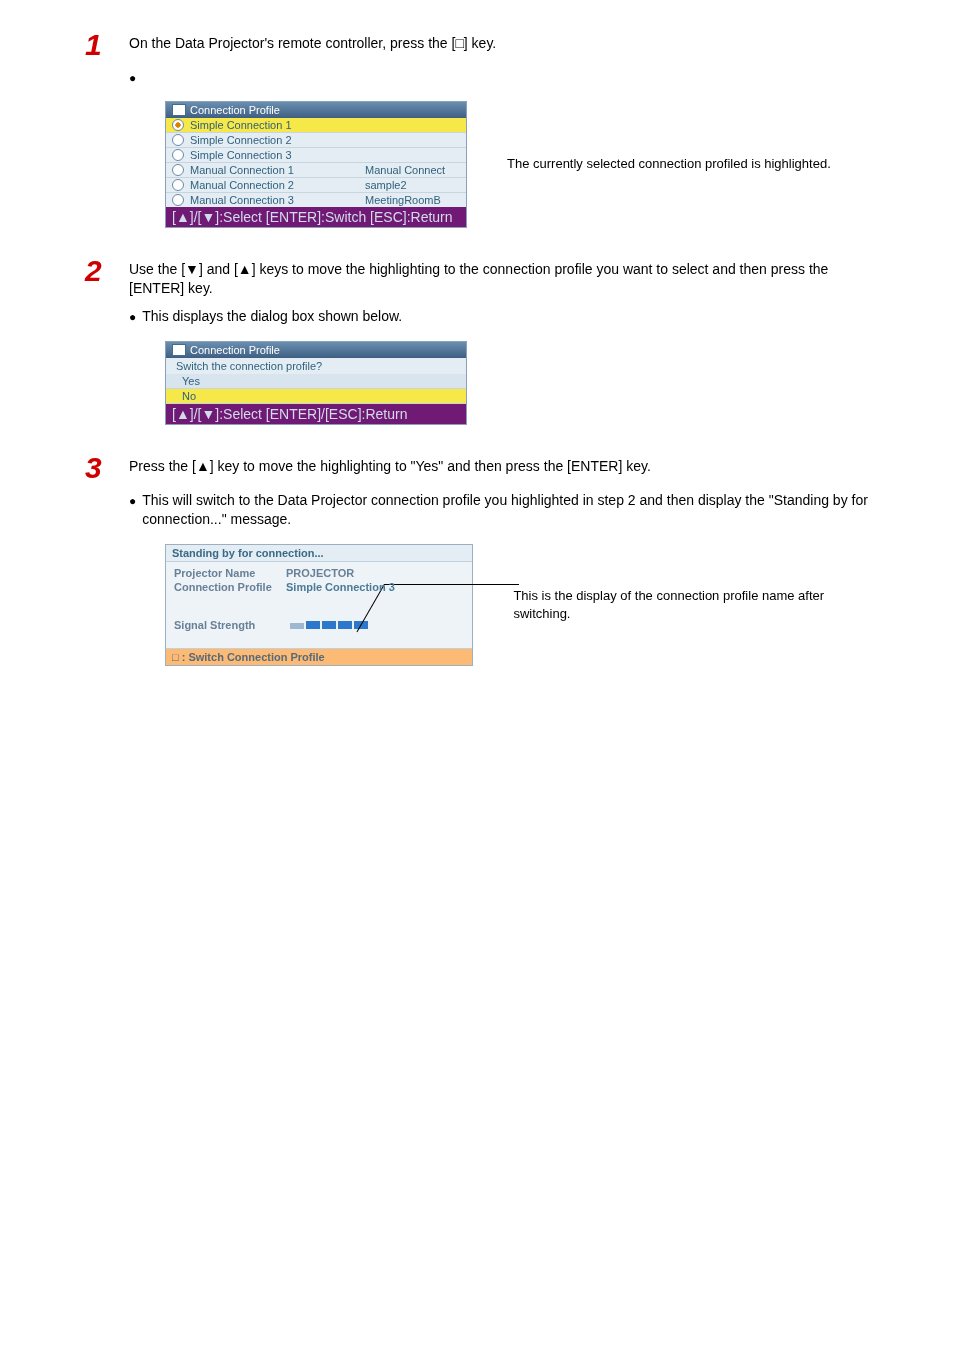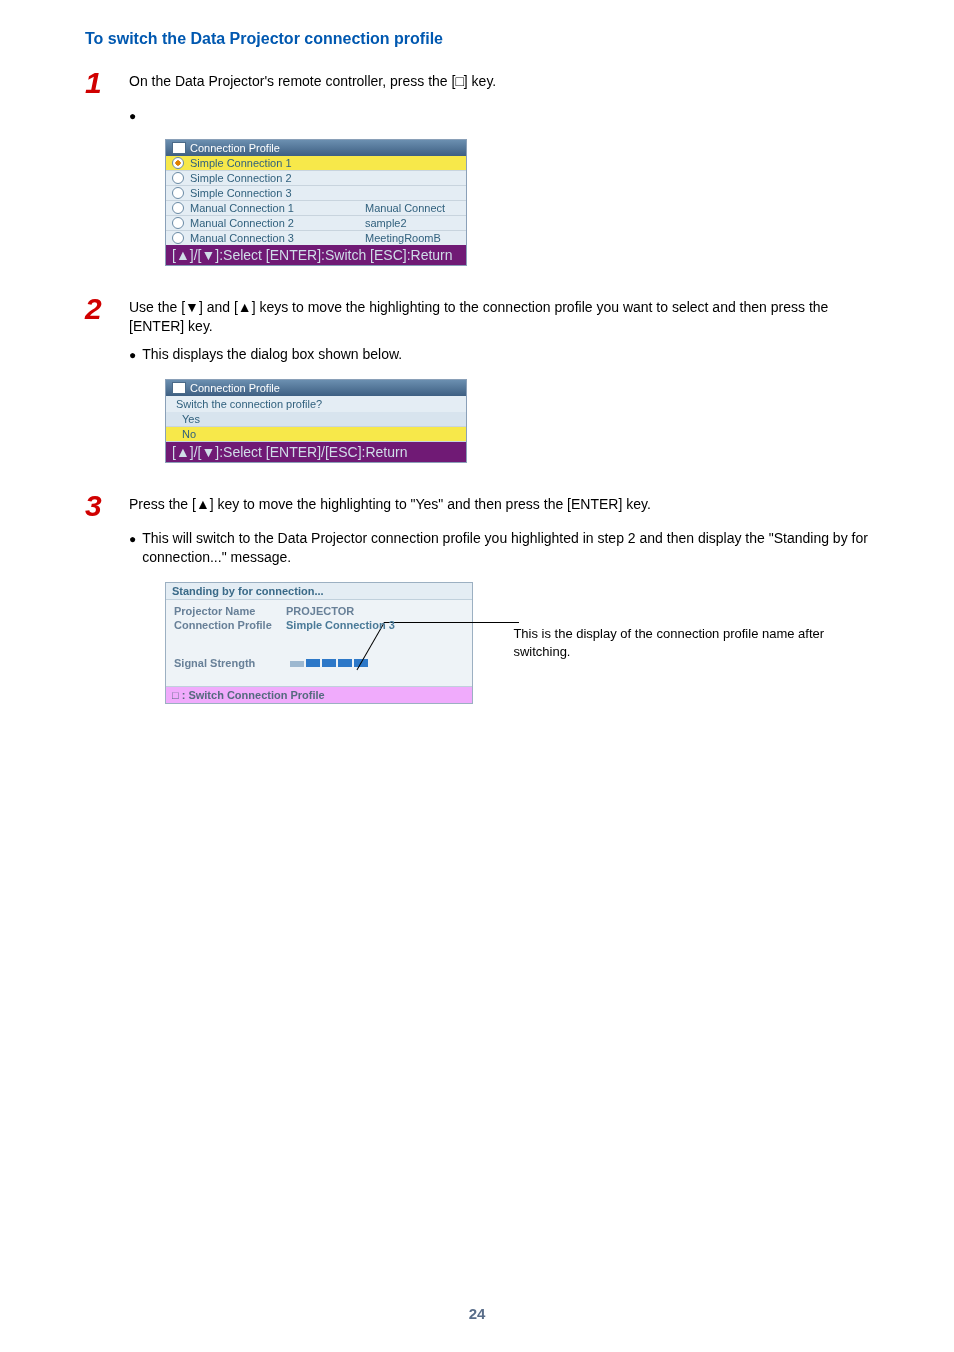--- a/index.html
+++ b/index.html
@@ -180,21 +180,21 @@
   display: block;
   width: 14px;
   background: #2d78c8;
 }
 .signal-bars span:nth-child(1){height:6px; background:#9db8d0;}
 .signal-bars span:nth-child(2){height:8px;}
 .signal-bars span:nth-child(3){height:8px;}
 .signal-bars span:nth-child(4){height:8px;}
 .signal-bars span:nth-child(5){height:8px;}
 .ui-standby .foot {
-  background: #f0abfc;
+  background: #fdba74;
   color: #546a7e;
   padding: 2px 6px;
   border-top: 1px solid #c0d0dc;
 }
 
 
 .fig-row.with-line { position: relative; }
 .callout-line {
   position: absolute;
   top: 40px;
@@ -232,21 +232,20 @@
   background: #fff;
   border: 1px solid #4a6a88;
   align-items: center;
   justify-content: center;
 }
 </style>
 </head>
 <body>
 
 <div class="page">
-  <div class="heading">To switch the Data Projector connection profile</div>
 
   <div class="step">
     <div class="big-num">1</div>
     <div class="step-body">
       <div class="step-title">On the Data Projector's remote controller, press the [□] key.</div>
     </div>
   </div>
   <div class="bullet-wrap">
     <div class="bullet">
       <span class="dot">●</span>
@@ -286,20 +285,21 @@
           <span class="extra">sample2</span>
         </div>
         <div class="ui-row">
           <span class="radio"></span>
           <span class="label">Manual Connection 3</span>
           <span class="extra">MeetingRoomB</span>
         </div>
       </div>
       <div class="ui-footer">[▲]/[▼]:Select [ENTER]:Switch [ESC]:Return</div>
     </div>
+    <div class="fig-caption">The currently selected connection profiled is highlighted.</div>
   </div>
 
   <div class="step">
     <div class="big-num">2</div>
     <div class="step-body">
       <div class="step-title">Use the [▼] and [▲] keys to move the highlighting to the connection profile you want to select and then press the [ENTER] key.</div>
     </div>
   </div>
   <div class="bullet-wrap">
     <div class="bullet">
@@ -361,14 +361,13 @@
                 <span></span>
             </span>
           </span>
         </div>
       </div>
       <div class="foot">□ : Switch Connection Profile</div>
     </div>
     <div class="fig-caption">This is the display of the connection profile name after switching.</div>
   </div>
 
-  <div class="page-number">24</div>
 </div>
 
 </body></html>

